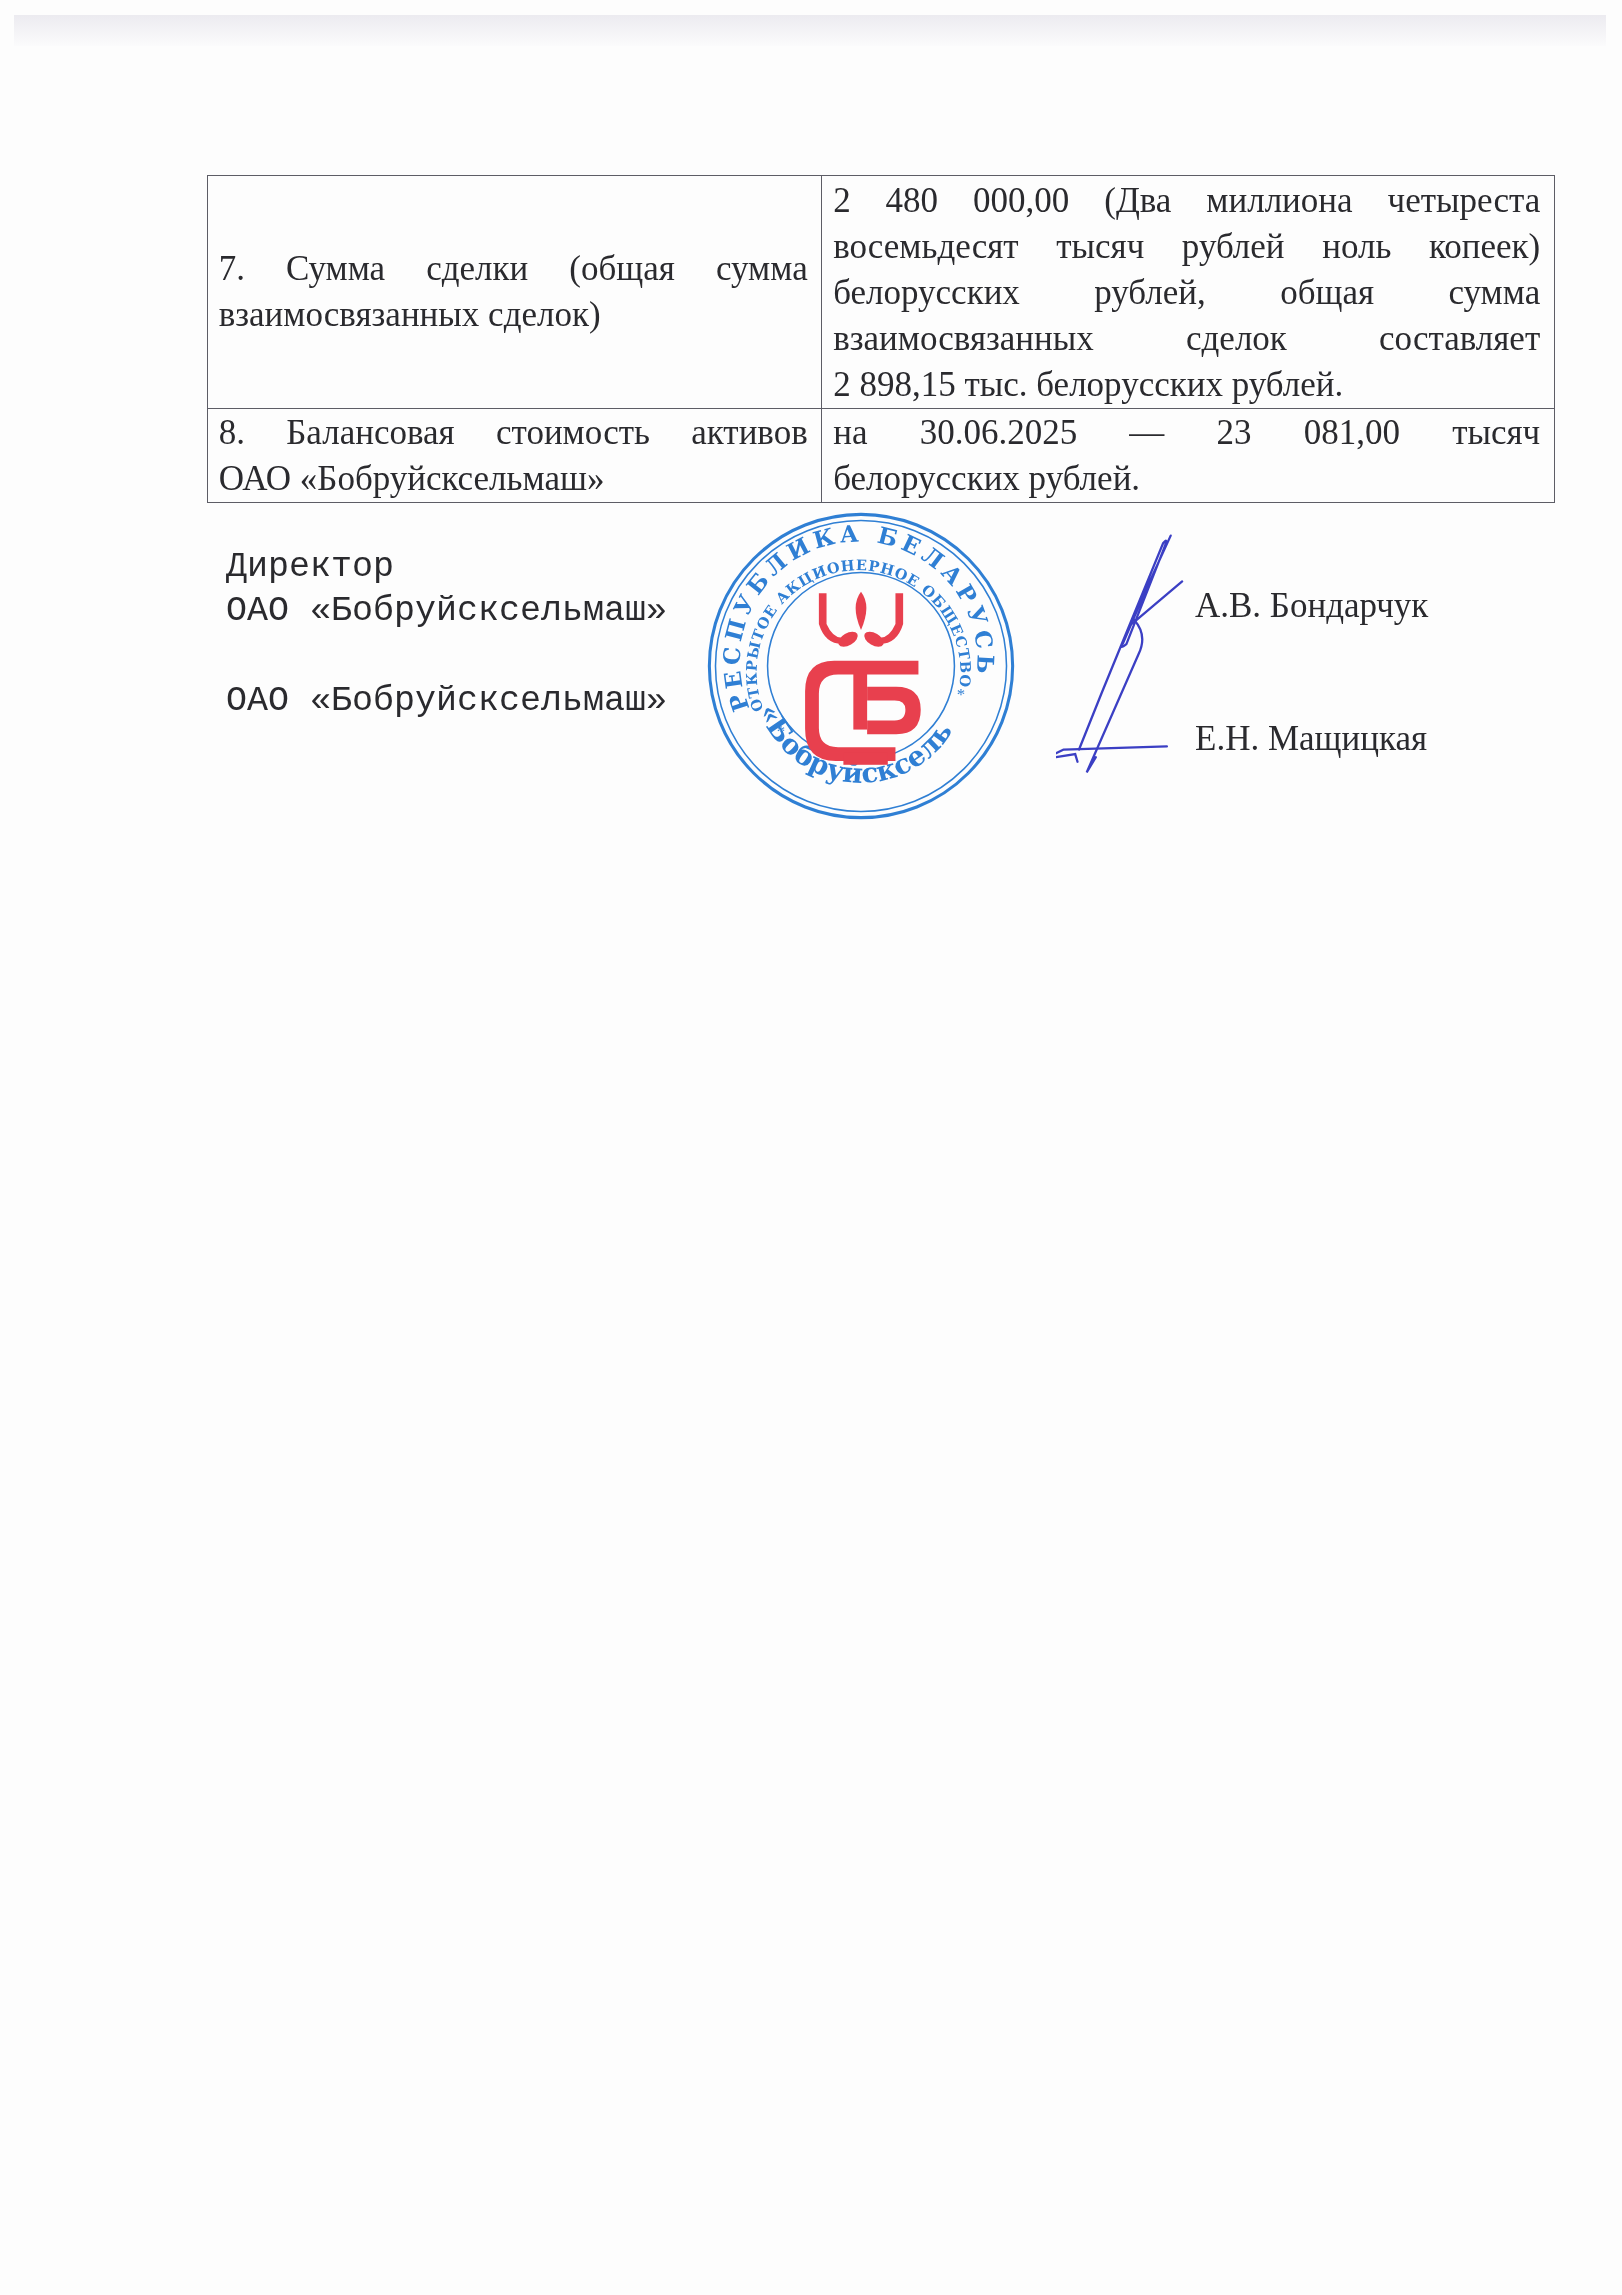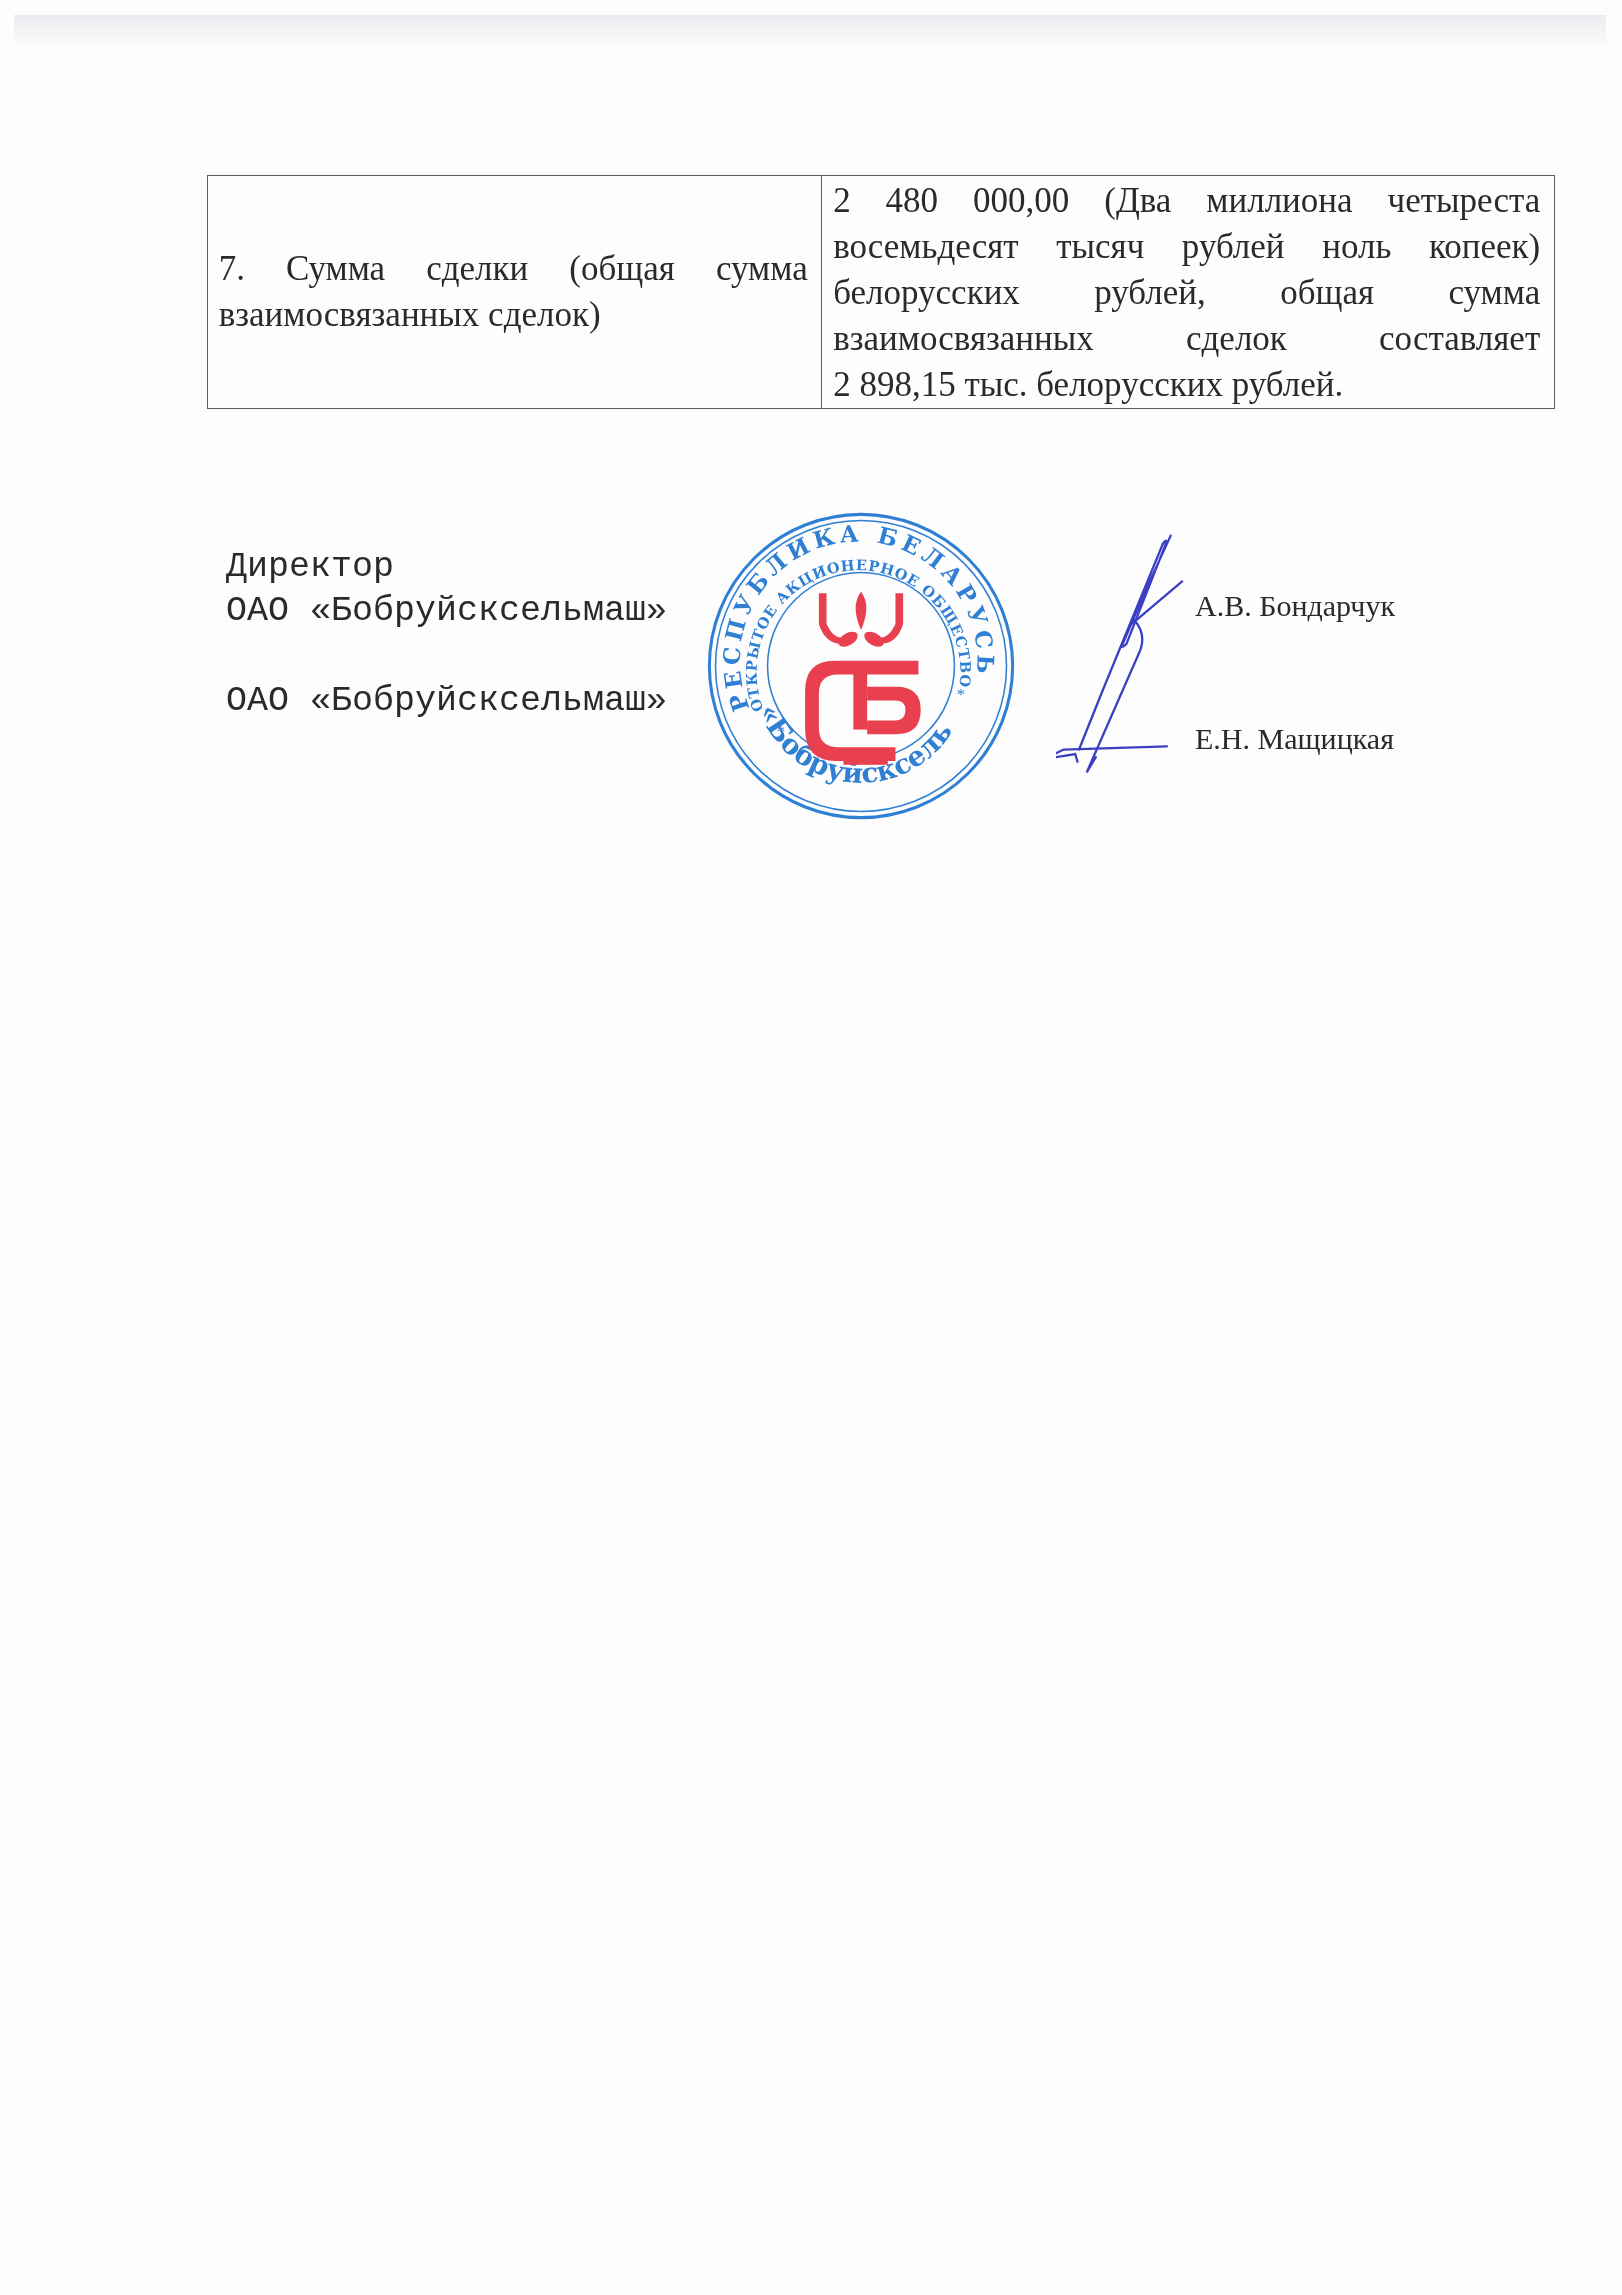--- a/index.html
+++ b/index.html
@@ -36,21 +36,21 @@
   }
   table.info td.c1 { width: 589px; }
   table.info tr.r1 td { height: 228px; }
   table.info tr.r1 td.c2 { vertical-align: top; padding-top: 1.5px; }
   table.info tr.r2 td { height: 81px; vertical-align: top; padding-top: 1.5px; }
   .just { text-align: justify; text-align-last: justify; display: block; }
   .lastline { display: block; text-align: right; }
 
   .sig-block { position: absolute; font-size: 35px; line-height: 44px; font-family: Liberation Mono, monospace; }
   .sig-left { left: 226px; }
-  .sig-name { position: absolute; font-size: 30px; line-height: 44px; }
+  .sig-name { position: absolute; font-size: 35px; line-height: 44px; }
 
   .stamp { position: absolute; left: 704px; top: 509px; width: 314px; height: 314px; }
   .signature { position: absolute; left: 1056px; top: 528px; width: 428px; height: 275px; }
 </style>
 </head>
 <body>
 
 <div class="scan-strip"></div>
 
 <div class="page">
@@ -61,20 +61,30 @@
       <td class="c1">
         <span class="just">7. Сумма сделки (общая сумма</span>
         <span class="lastline">взаимосвязанных сделок)</span>
       </td>
       <td class="c2">
         <span class="just">2 480 000,00 (Два миллиона четыреста</span>
         <span class="just">восемьдесят тысяч рублей ноль копеек)</span>
         <span class="just">белорусских рублей, общая сумма</span>
         <span class="just">взаимосвязанных сделок составляет</span>
         <span class="lastline">2 898,15 тыс. белорусских рублей.</span>
+      </td>
+    </tr>
+    <tr class="r2">
+      <td class="c1">
+        <span class="just">8. Балансовая стоимость активов</span>
+        <span class="lastline">ОАО «Бобруйсксельмаш»</span>
+      </td>
+      <td class="c2">
+        <span class="just">на 30.06.2025 — 23 081,00 тысяч</span>
+        <span class="lastline">белорусских рублей.</span>
       </td>
     </tr>
   </tbody>
     </table>
 
   <div class="sig-block sig-left" style="top:545px;">
     <div>Директор</div>
     <div>ОАО «Бобруйсксельмаш»</div>
   </div>
   <div class="sig-block sig-left" style="top:679px;">

